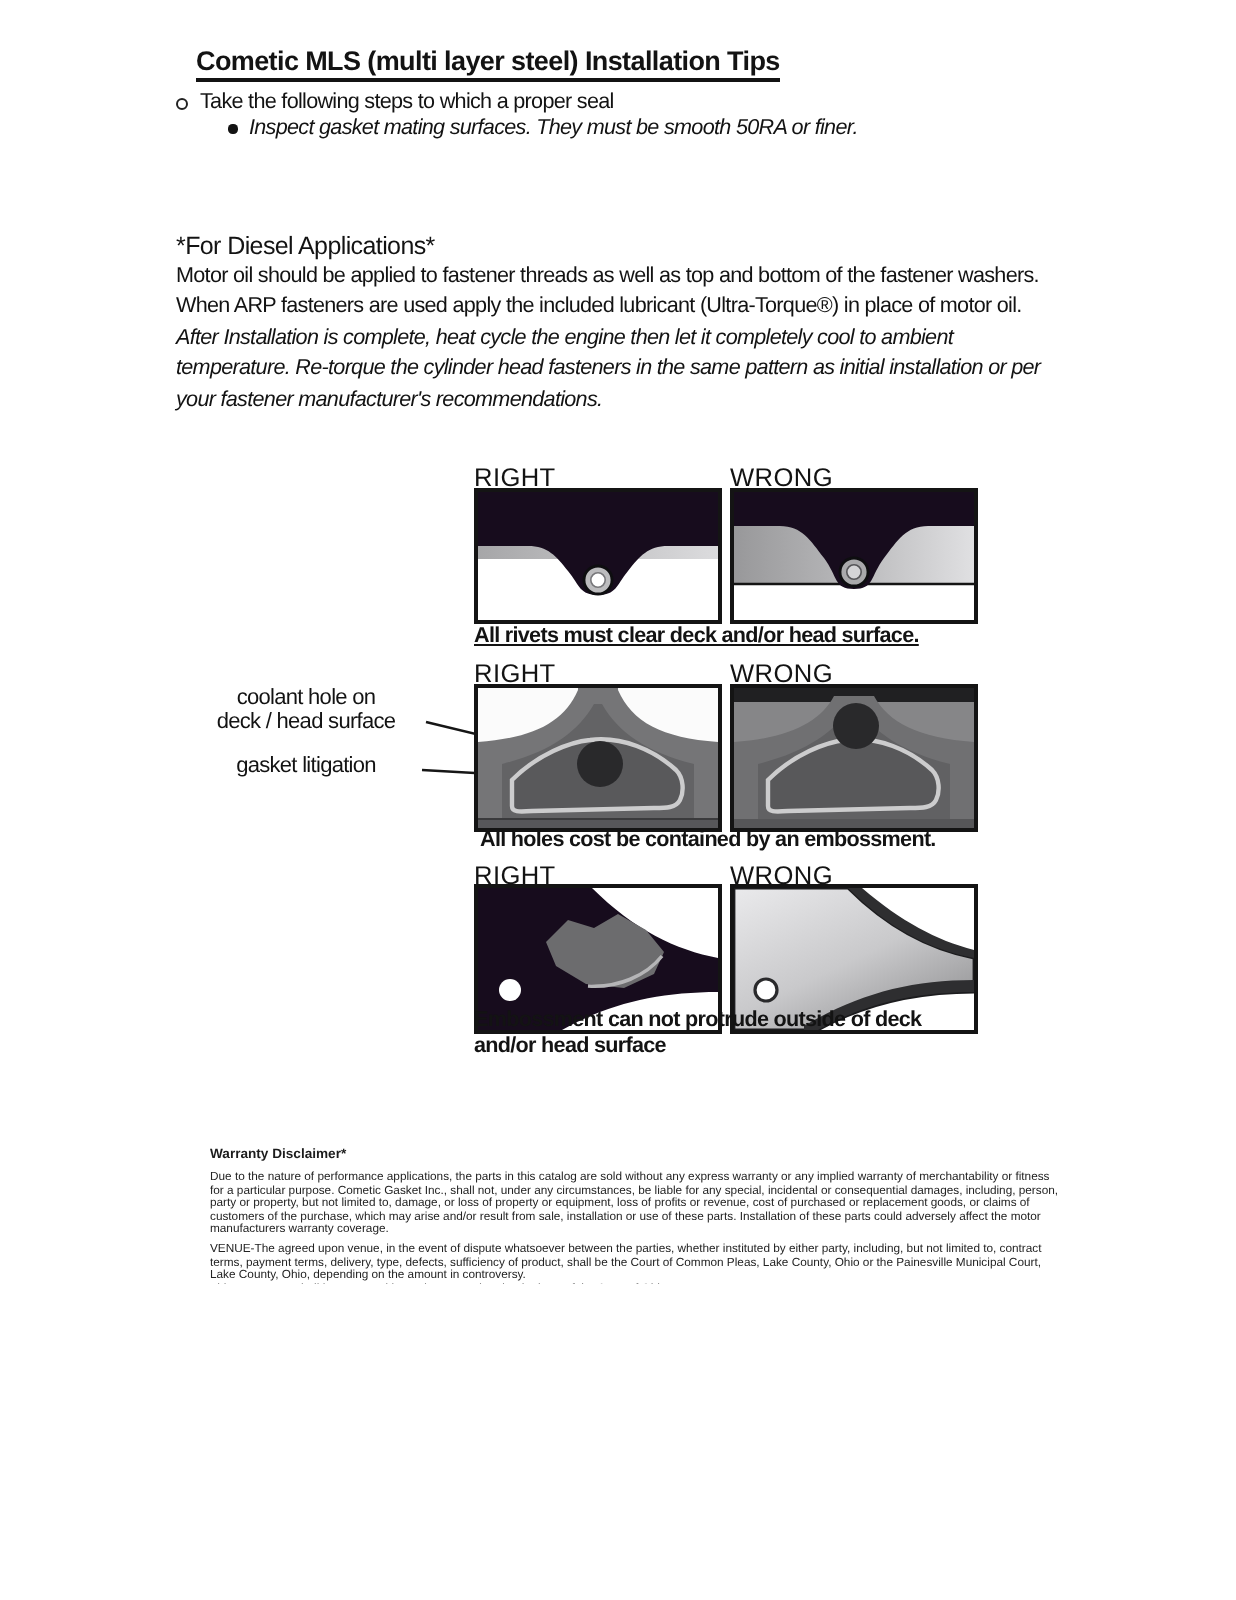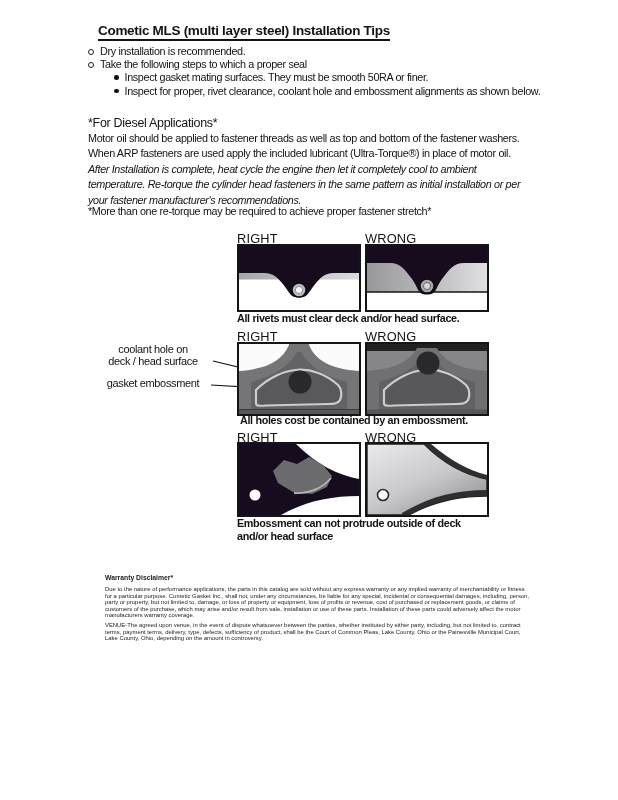--- a/index.html
+++ b/index.html
@@ -5,21 +5,21 @@
   html,body{margin:0;padding:0;background:#fff;}
   .page{position:relative;width:618px;height:642px;background:#ffffff;
         font-family:"Liberation Sans",sans-serif;color:#131313;overflow:hidden;}
   .abs{position:absolute;}
   .title{left:98px;top:23px;font-size:13.5px;font-weight:bold;letter-spacing:-0.3px;
          border-bottom:2px solid #131313;padding-bottom:1px;}
   .tips{left:88px;top:45px;font-size:10.8px;letter-spacing:-0.35px;line-height:13.2px;width:470px;}
   .brow{display:flex;align-items:flex-start;}
   .m-open{width:4px;height:4px;border:1px solid #222;border-radius:50%;margin:4px 6px 0 0;flex:none;}
   .m-fill{width:4.5px;height:4.5px;background:#131313;border-radius:50%;margin:4px 6px 0 0;flex:none;}
-  .sub{margin-left:26px;}
+  .sub{margin-left:26px;font-style:italic;}
   .h2{left:88px;top:116px;font-size:12.5px;font-weight:normal;letter-spacing:-0.3px;}
   .para{left:88px;width:434px;font-size:10.8px;letter-spacing:-0.35px;line-height:15.3px;margin:0;}
   .p1{top:131px;} .p2{top:162px;font-style:italic;} .p3{top:204px;}
   .dlabel{width:120px;font-size:12.8px;letter-spacing:0.2px;}
   .dbox{width:120px;border:2px solid #141414;background:#fff;}
   .dbox svg{display:block;width:100%;height:100%;}
   .caption{font-size:10.8px;font-weight:bold;letter-spacing:-0.35px;line-height:13px;white-space:pre-line;}
   .slab{width:120px;text-align:center;font-size:11px;letter-spacing:-0.35px;line-height:11.5px;white-space:pre-line;}
   .ptr{pointer-events:none;}
   .w-head{left:105px;top:574px;font-size:6.8px;font-weight:bold;color:#1c1c1c;}
@@ -30,40 +30,31 @@
 </head>
 <body>
 
 <div class="page">
 
   <div class="abs title">Cometic MLS (multi layer steel) Installation Tips</div>
 
   <div class="abs tips">
     <div class="brow">
       <span class="m-open"></span>
-      <span>Dry installation is recommended.</span>
-    </div>
-    <div class="brow">
-      <span class="m-open"></span>
       <span>Take the following steps to which a proper seal</span>
     </div>
     <div class="brow sub">
       <span class="m-fill"></span>
       <span>Inspect gasket mating surfaces.  They must be smooth 50RA or finer.</span>
     </div>
-    <div class="brow sub">
-      <span class="m-fill"></span>
-      <span>Inspect for proper, rivet clearance, coolant hole and embossment alignments as shown below.</span>
-    </div>
   </div>
 
   <div class="abs h2">*For Diesel Applications*</div>
   <p class="abs para p1">Motor oil should be applied to fastener threads as well as top and bottom of the fastener washers. When ARP fasteners are used apply the included lubricant (Ultra-Torque®) in place of motor oil.</p>
   <p class="abs para p2">After Installation is complete, heat cycle the engine then let it completely cool to ambient temperature. Re-torque the cylinder head fasteners in the same pattern as initial installation or per your fastener manufacturer's recommendations.</p>
-  <p class="abs para p3">*More than one re-torque may be required to achieve proper fastener stretch*</p>
 
   <div class="abs dlabel" style="left:237px;top:231px;">RIGHT</div>
   <div class="abs dlabel" style="left:365px;top:231px;">WRONG</div>
 
   <div class="abs dbox" style="left:237px;top:244px;height:64px;">
     <svg viewBox="0 0 120 64">
       <defs>
         <linearGradient id="g1a" x1="0" y1="0" x2="1" y2="0">
           <stop offset="0" stop-color="#a6a6a8"></stop>
             <stop offset="1" stop-color="#dcdcde"></stop>
@@ -86,28 +77,28 @@
         </linearGradient>
       </defs>
       <rect width="120" height="64" fill="#ffffff"></rect>
       <rect x="0" y="17" width="120" height="29" fill="url(#g1b)"></rect>
       <line x1="0" y1="46" x2="120" y2="46" stroke="#141414" stroke-width="1.3"></line>
       <path d="M0,0 H120 V17 H97 C86,17 82,24 75,33 C68,42.5 70,48.5 60,48.5 C50,48.5 52,42.5 45,33 C38,24 34,17 23,17 H0 Z" fill="#170c1d"></path>
       <circle cx="60" cy="40" r="7" fill="#a9a9ab" stroke="#0e0e10" stroke-width="1.4"></circle>
       <circle cx="60" cy="40" r="3.6" fill="#d4d4d6" stroke="#555558" stroke-width="0.8"></circle>
     </svg>
   </div>
-  <div class="abs caption" style="left:237px;top:312px;">All rivets must clear deck and/or head surface.</div>
+  <div class="abs caption" style="left:237px;top:312px;text-decoration:underline;">All rivets must clear deck and/or head surface.</div>
 
   <div class="abs dlabel" style="left:237px;top:329px;">RIGHT</div>
   <div class="abs dlabel" style="left:365px;top:329px;">WRONG</div>
 
   <div class="abs slab" style="left:93px;top:344px;">coolant hole on
 deck / head surface</div>
-  <div class="abs slab" style="left:93px;top:378px;">gasket embossment</div>
+  <div class="abs slab" style="left:93px;top:378px;">gasket litigation</div>
 
   <svg class="abs ptr" style="left:205px;top:352px;width:100px;height:45px;" viewBox="0 0 100 45">
     <line x1="8" y1="9" x2="87" y2="28" stroke="#161616" stroke-width="1.2"></line>
     <line x1="6" y1="33" x2="58" y2="36" stroke="#161616" stroke-width="1.2"></line>
   </svg>
 
   <div class="abs dbox" style="left:237px;top:342px;height:70px;">
     <svg viewBox="0 0 120 70">
       <rect width="120" height="70" fill="#fbfbfb"></rect>
       <path d="M0,70 L0,27 C28,25 43,17 50,1 L50,0 L70,0 L70,1 C77,17 92,25 120,27 L120,70 Z" fill="#757577"></path>
@@ -152,21 +143,21 @@
             <stop offset="1" stop-color="#939395"></stop>
         </linearGradient>
       </defs>
       <rect width="120" height="71" fill="#ffffff"></rect>
       <path d="M0,0 L57,0 C78,21 99,31 120,35 L120,52 C90,52 65,58 42,71 L0,71 Z" fill="url(#g3)" stroke="#1c1c1e" stroke-width="1.4"></path>
       <path d="M57,0 C78,21 99,31 120,35 L120,31 C101,26 84,17 64,0 Z" fill="#2e2e30"></path>
       <path d="M42,71 C65,58 90,52 120,52 L120,46 C88,46 62,53 35,69 L35,71 Z" fill="#2e2e30"></path>
       <circle cx="16" cy="51" r="5.5" fill="#ffffff" stroke="#2a2a2c" stroke-width="1.6"></circle>
     </svg>
   </div>
-  <div class="abs caption" style="left:237px;top:517px;">Embossment can not protrude outside of deck
+  <div class="abs caption" style="left:237px;top:504px;">Embossment can not protrude outside of deck
 and/or head surface</div>
 
   <div class="abs w-head">Warranty Disclaimer*</div>
   <div class="abs w w1">Due to the nature of performance applications, the parts in this catalog are sold without any express warranty or any implied warranty of merchantability or fitness for a particular purpose.  Cometic Gasket Inc., shall not, under any circumstances, be liable for any special, incidental or consequential damages, including, person, party or property, but not limited to, damage, or loss of property or equipment, loss of profits or revenue, cost of purchased or replacement goods, or claims of customers of the purchase, which may arise and/or result from sale, installation or use of these parts.  Installation of these parts could adversely affect the motor manufacturers warranty coverage.</div>
   <div class="abs w w2">
     <div>VENUE-The agreed upon venue, in the event of dispute whatsoever between the parties, whether instituted by either party, including, but not limited to, contract terms, payment terms, delivery, type, defects, sufficiency of product, shall be the Court of Common Pleas, Lake County, Ohio or the Painesville Municipal Court, Lake County, Ohio, depending on the amount in controversy.</div>
     <div>This agreement shall be governed by and construed under the laws of the State of Ohio.</div>
   </div>
   <div class="abs w w3">All prices and terms are subject to change without notice.</div>
   <div class="abs w w4">Terms COD- Secured with a completed dealer/jobber application on File, COD-Company check with a current credit card number on file.  Open accounts may be established by well rated firms.  A credit application is available upon request.  Open accounts are due payable Net 30 days from date of invoice.  No statement will be sent.  If an account becomes 60 or more days past due, it is subject to being placed on credit hold.  No orders will be shipped or new orders accepted until past due balance is paid.  If an account becomes 90 or more days past due, it is subject to being placed for collections.  All costs of collection are the responsibility of the customer, including attorney fees, court costs, and other expenses of litigation.</div>

